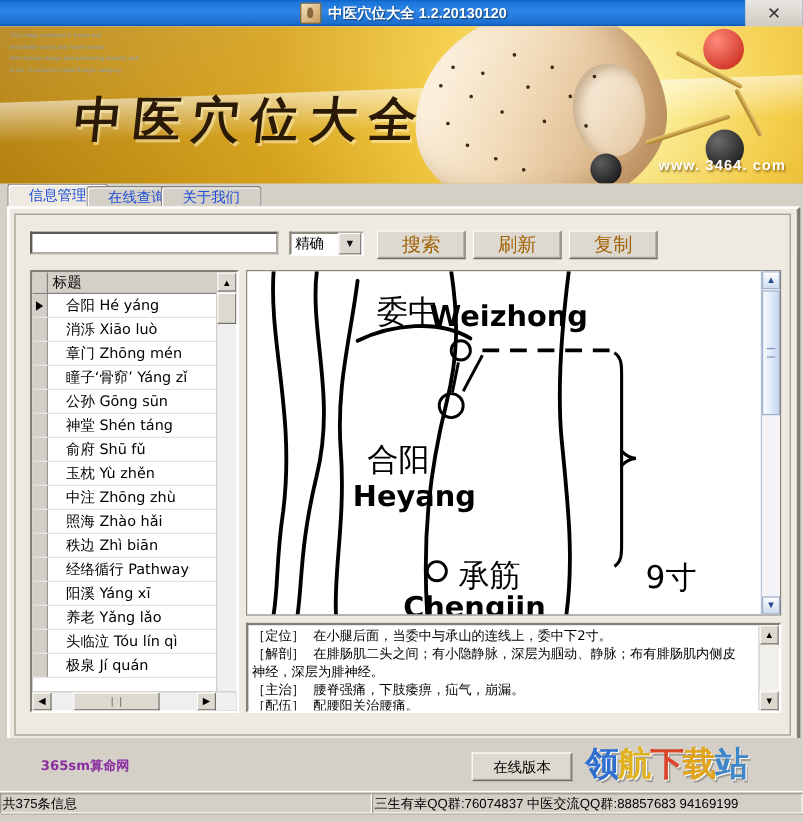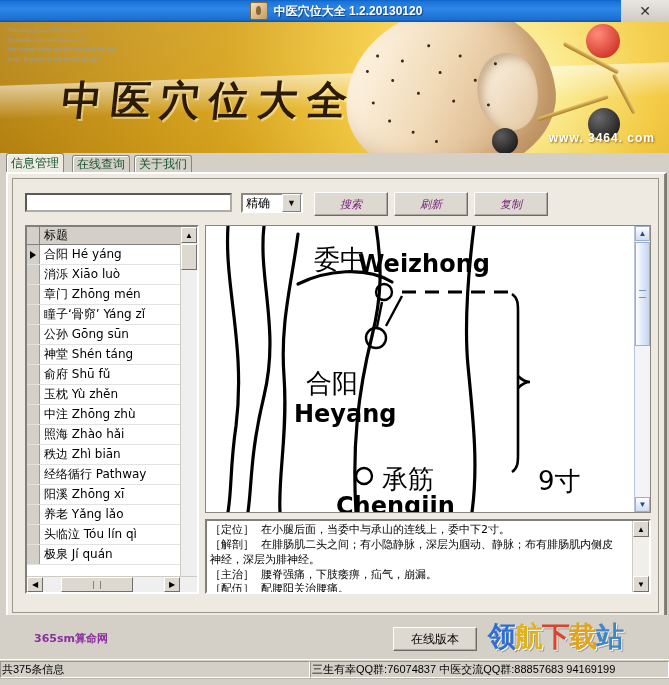--- a/index.html
+++ b/index.html
@@ -82,22 +82,22 @@
   .dot{position:absolute;width:3px;height:3px;border-radius:50%;background:#3a2a14;}
   
   .atom{position:absolute;border-radius:50%;}
   .bond{position:absolute;height:4px;background:linear-gradient(to bottom,#e8c874,#a87c22);border-radius:2px;}
 
   
   .tabstrip{
     position:absolute;left:0;top:153px;width:669px;height:20px;background:#d4d0c8;
   }
   .tab{
-    position:absolute;top:2px;height:17px;padding:0 4px;
-    display:flex;align-items:center;font-size:12px;color:#14532d;
+    position:absolute;top:2px;height:17px;padding:0 17px;
+    display:flex;align-items:center;font-size:12px;color:#1d4ed8;
     background:#d4d0c8;border:1px solid #868686;border-bottom:none;
     border-radius:3px 3px 0 0;box-shadow:inset 1px 1px 0 #fff;
   }
   .tab.active{background:#eeeae2;top:0;height:19px;font-weight:normal;}
 
   
   .panel{
     position:absolute;left:6px;top:172px;width:657px;height:443px;
     background:#eeeae2;border:2px solid #7e7a72;border-top-color:#fff;border-left-color:#fff;
     box-shadow:inset -1px -1px 0 #8a8680;
@@ -121,21 +121,21 @@
   .combo-val{flex:1;padding-left:3px;font-size:12px;color:#000;}
   .combo-arrow{
     width:17px;height:16px;background:#ded9d0;border:1px solid #fff;
     border-right-color:#80807a;border-bottom-color:#80807a;
     display:flex;align-items:center;justify-content:center;font-size:9px;color:#111;
   }
   .btn{
     position:absolute;top:13px;height:22px;background:#ded9d0;
     border:1px solid;border-color:#fff #6f6b64 #6f6b64 #fff;
     box-shadow:inset -1px -1px 0 #aaa6a0;
-    display:flex;align-items:center;justify-content:center;font-size:11px;color:#701a75;font-style:italic;
+    display:flex;align-items:center;justify-content:center;font-size:16px;color:#a16207;
   }
   .btn.b1{left:301px;width:72px;}
   .btn.b2{left:381px;width:72px;}
   .btn.b3{left:461px;width:72px;}
 
   
   .listbox{
     position:absolute;left:12px;top:46px;width:174px;height:369px;
     background:#fff;border:2px solid;border-color:#80807a #fff #fff #80807a;
     box-sizing:border-box;overflow:hidden;
@@ -148,21 +148,21 @@
   .lh-title{padding-left:4px;}
   .rows{position:relative;height:334px;overflow:hidden;}
   .row{height:19px;display:flex;align-items:center;border-bottom:1px solid #e2e2e2;font-size:12px;background:#fff;}
   .row-marker{
     width:13px;height:100%;background:#d4d0c8;border-right:1px solid #9a9a9a;
     display:flex;align-items:center;justify-content:center;box-sizing:border-box;flex:0 0 auto;
   }
   .row-marker .tri{
     width:0;height:0;border-left:6px solid #000;border-top:4px solid transparent;border-bottom:4px solid transparent;
   }
-  .row-text{padding-left:4px;font-family:"DejaVu Sans",sans-serif;font-size:12px;white-space:nowrap;}
+  .row-text{padding-left:15px;font-family:"DejaVu Sans",sans-serif;font-size:12px;white-space:nowrap;}
   .vscroll{
     position:absolute;right:0;top:0;width:16px;height:100%;background:#efefef;
     border-left:1px solid #cfcbc3;
   }
   .vs-btn{
     width:16px;height:16px;background:#ded9d0;border:1px solid;
     border-color:#fff #70706a #70706a #fff;display:flex;align-items:center;justify-content:center;
     font-size:8px;box-sizing:border-box;
   }
   .vs-thumb{
@@ -386,21 +386,21 @@
             <div class="row">
               <div class="row-marker"></div>
               <div class="row-text">秩边 Zhì biān</div>
             </div>
             <div class="row">
               <div class="row-marker"></div>
               <div class="row-text">经络循行 Pathway</div>
             </div>
             <div class="row">
               <div class="row-marker"></div>
-              <div class="row-text">阳溪 Zhōng xī</div>
+              <div class="row-text">阳溪 Yáng xī</div>
             </div>
             <div class="row">
               <div class="row-marker"></div>
               <div class="row-text">养老 Yǎng lǎo</div>
             </div>
             <div class="row">
               <div class="row-marker"></div>
               <div class="row-text">头临泣 Tóu lín qì</div>
             </div>
             <div class="row">

